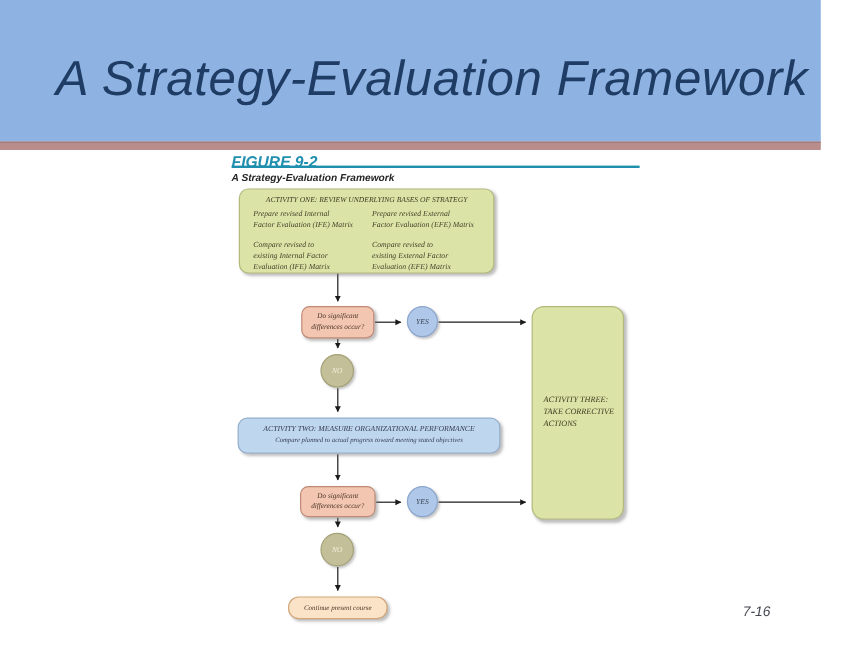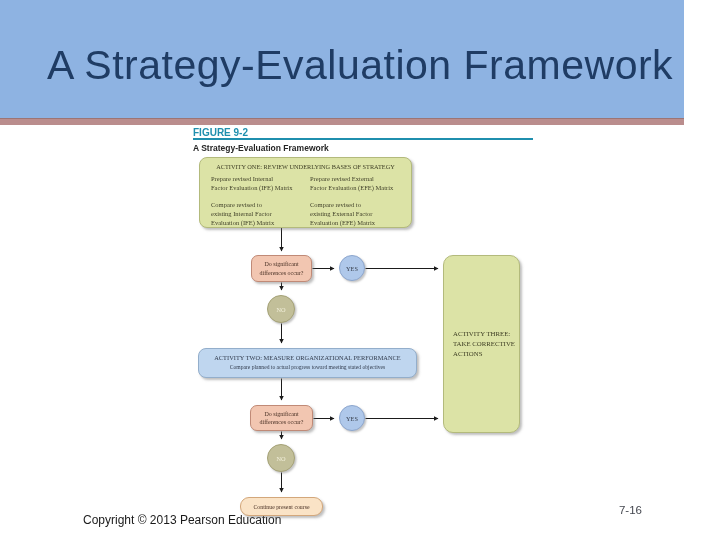--- a/index.html
+++ b/index.html
@@ -1,32 +1,32 @@
 <!DOCTYPE html>
 <html style="--header-blue: #8EB3E2; --title-text: #1F3C64; --accent-bar: #BA8D8D; --figure-teal: #1F8FAE; --box-green: #DCE3A6; --box-blue: #BFD6EF; --decision-pink: #F2C6B1; --yes-blue: #AFC8EA; --no-olive: #C2BF99; --continue-peach: #FAE3C6;"><head>
 <meta charset="utf-8">
 <style>
   html,body{margin:0;padding:0;background:#fff;}
   .slide{position:relative;width:684px;height:540px;background:#fff;overflow:hidden;
-         font-family:"Liberation Sans",sans-serif;}
+         font-family:"Liberation Sans",sans-serif;font-style:italic;}
 
   
   .title-bar{position:absolute;top:0;left:0;width:720px;height:118px;
              background:var(--header-blue,#8EB3E2);}
   .slide-title{position:absolute;top:42px;left:0;right:0;margin:0;text-align:center;
                font-size:41px;font-weight:400;letter-spacing:.5px;
                color:var(--title-text,#1F3C64);font-family:"Liberation Sans",sans-serif;}
   .accent-bar{position:absolute;top:118px;left:0;width:720px;height:7px;
               background:var(--accent-bar,#BA8D8D);border-top:1px solid #9C7575;box-sizing:border-box;}
 
   
   .figure{position:absolute;left:193px;top:126px;width:340px;height:398px;
           font-family:"Liberation Serif",serif;}
   .fig-label{position:absolute;top:1px;left:0;font-family:"Liberation Sans",sans-serif;
-             font-weight:bold;font-size:10px;color:var(--figure-teal,#1F8FAE);}
+             font-weight:bold;font-size:13px;color:var(--figure-teal,#1F8FAE);}
   .fig-rule{position:absolute;top:12px;left:0;width:340px;height:2px;
             background:var(--figure-teal,#1F8FAE);}
   .fig-title{position:absolute;top:17px;left:0;font-family:"Liberation Sans",sans-serif;
              font-weight:bold;font-size:8.5px;color:#262626;}
 
   .connectors{position:absolute;top:0;left:0;z-index:1;}
 
   .box{position:absolute;box-sizing:border-box;z-index:2;
        box-shadow:2px 2px 2.5px rgba(110,110,110,.45);}
   .activity-one{left:6px;top:31px;width:213px;height:71px;border-radius:8px;
@@ -136,16 +136,15 @@
 differences occur?</div>
     <div class="circle yes y2">YES</div>
     <div class="circle no n2">NO</div>
 
     <div class="box activity-three">ACTIVITY THREE:
 TAKE CORRECTIVE
 ACTIONS</div>
     <div class="box continue">Continue present course</div>
   </div>
 
-  <div class="copyright">Copyright © 2013 Pearson Education</div>
   <div class="page-num">7-16</div>
 
 </div>
 
 </body></html>

